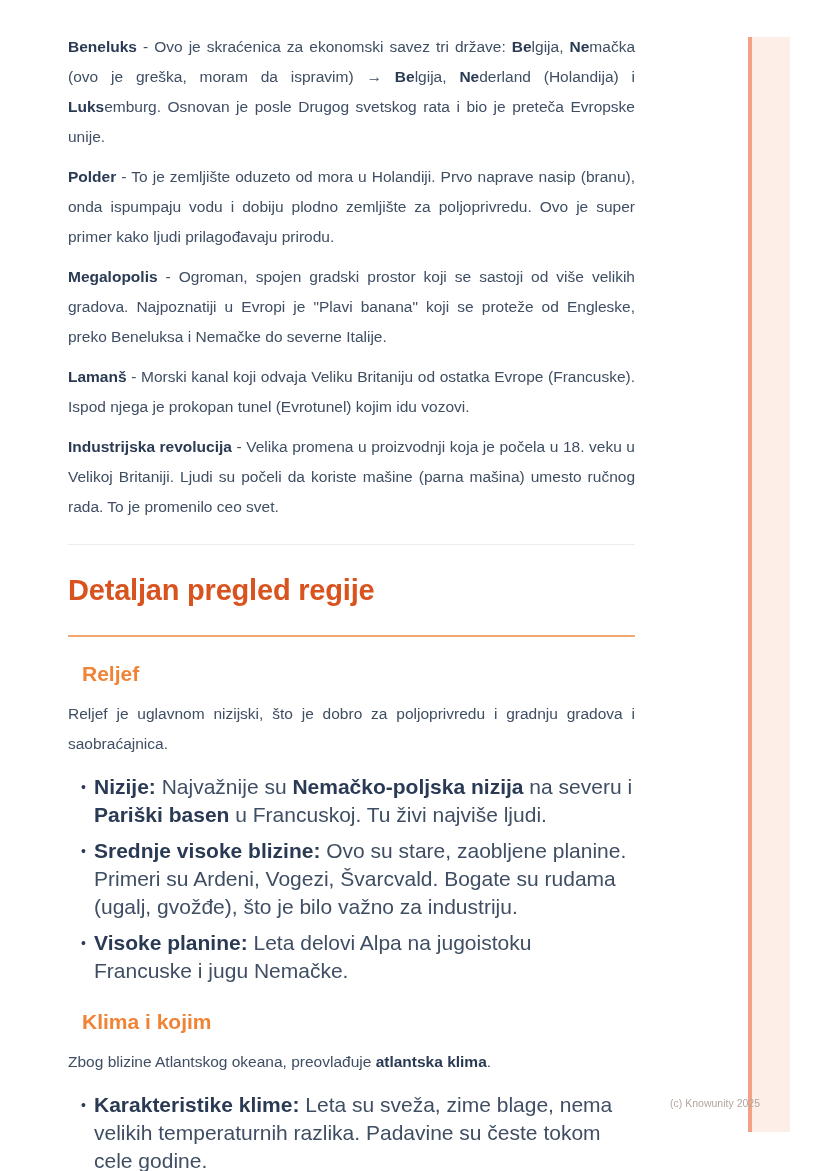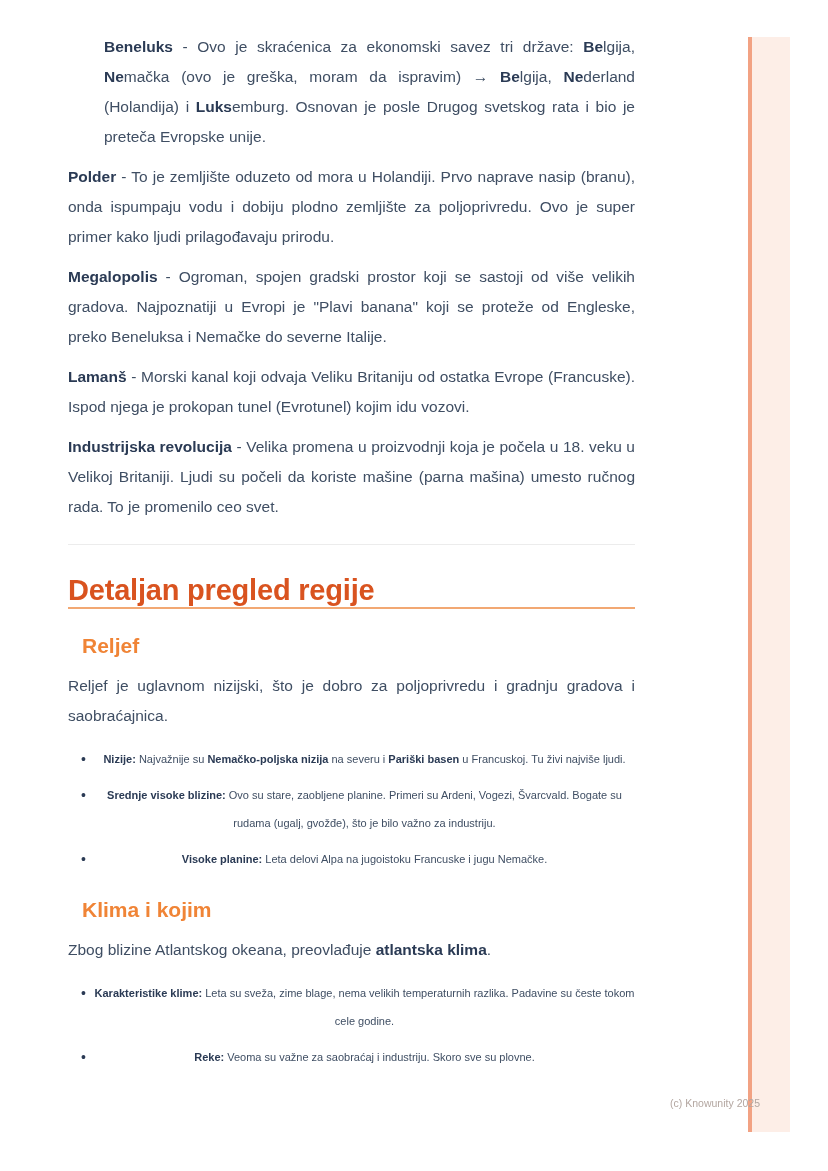--- a/index.html
+++ b/index.html
@@ -21,30 +21,30 @@
     top: 0;
     width: 567px;
   }
   .para {
     margin: 0 0 10px 0;
     font-size: 15.5px;
     line-height: 30px;
     color: #3f4e63;
     text-align: justify;
   }
-  .content > .para:first-child { margin-top: 32px; margin-left: 36px; }
+  .content > .para:first-child { margin-top: 32px; }
   .para b, .li-text b { font-weight: 700; color: #2a3a54; }
   .divider {
     border: none;
     border-top: 1px solid #ececec;
     margin: 22px 0 0 0;
   }
   h1.section-title {
     margin: 28px 0 0 0;
-    padding-bottom: 0;
+    padding-bottom: 28px;
     border-bottom: 2px solid #f2a873;
     font-size: 29px;
     line-height: 34px;
     font-weight: 700;
     color: #d9531f;
     letter-spacing: -0.2px;
   }
   h2.subsection-title {
     margin: 24px 0 0 14px;
     font-size: 21px;
@@ -57,24 +57,24 @@
   }
   ul.bullets {
     margin: 14px 0 0 13px;
     padding: 0;
     list-style: none;
   }
   ul.bullets li {
     position: relative;
     padding-left: 13px;
     margin: 0 0 8px 0;
-    font-size: 11px;
+    font-size: 21px;
     line-height: 28px;
     color: #3f4e63;
-    text-align: center;
+    text-align: left;
   }
   ul.bullets li::before {
     content: "\2022";
     position: absolute;
     left: 0;
     top: 0;
     color: #2a3a54;
     font-size: 14px;
   }
   .edge-line {

